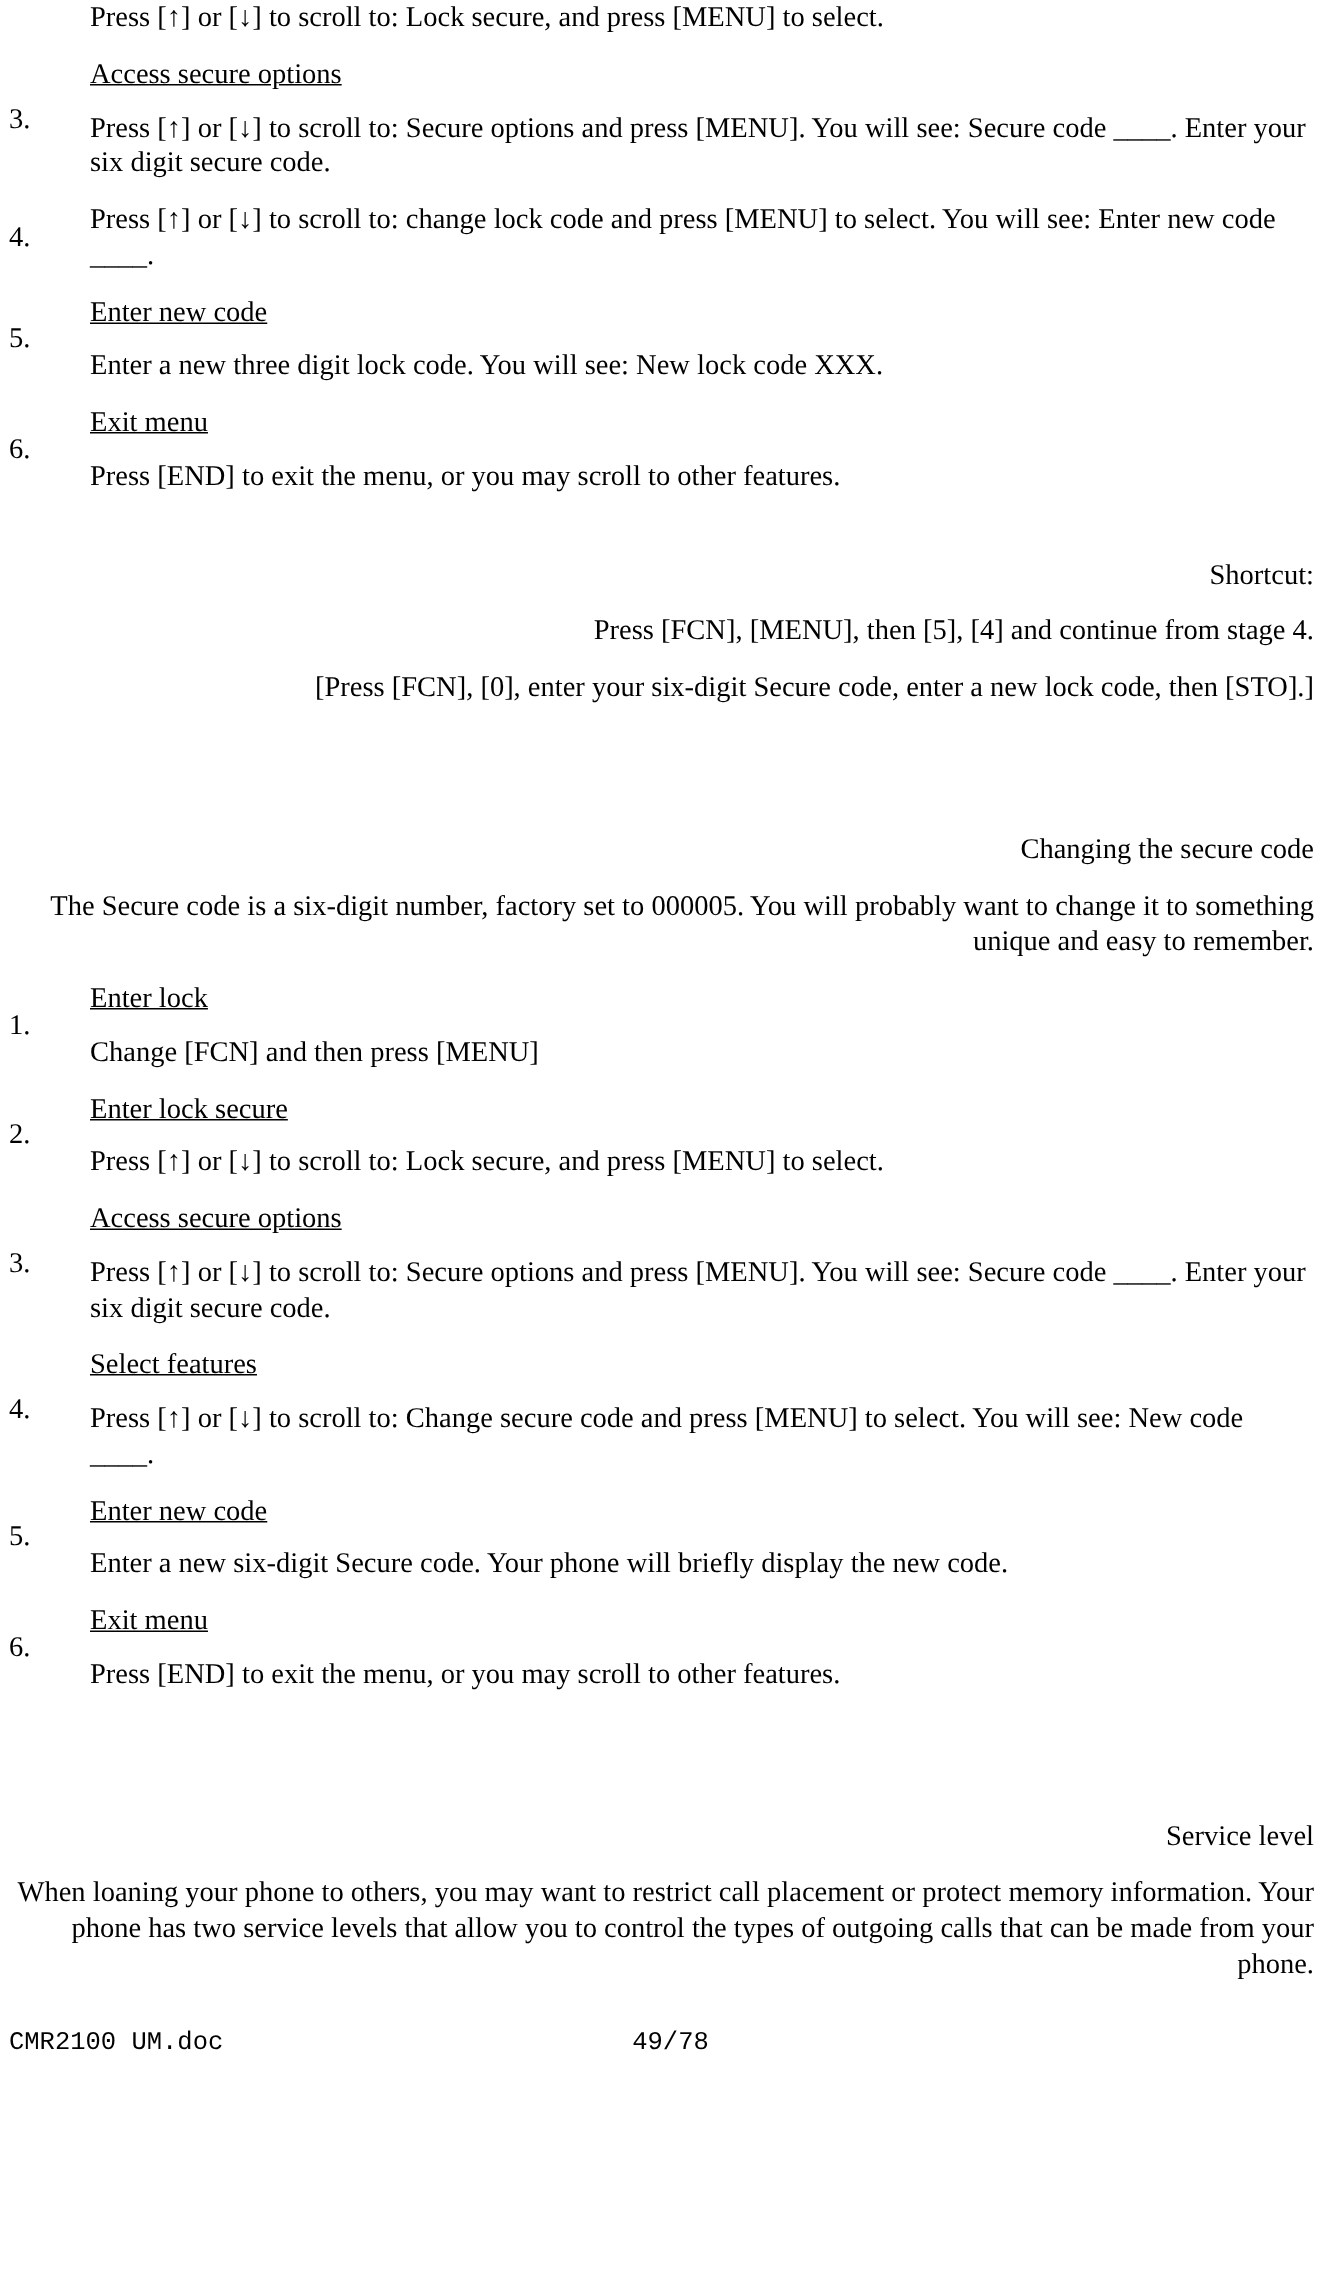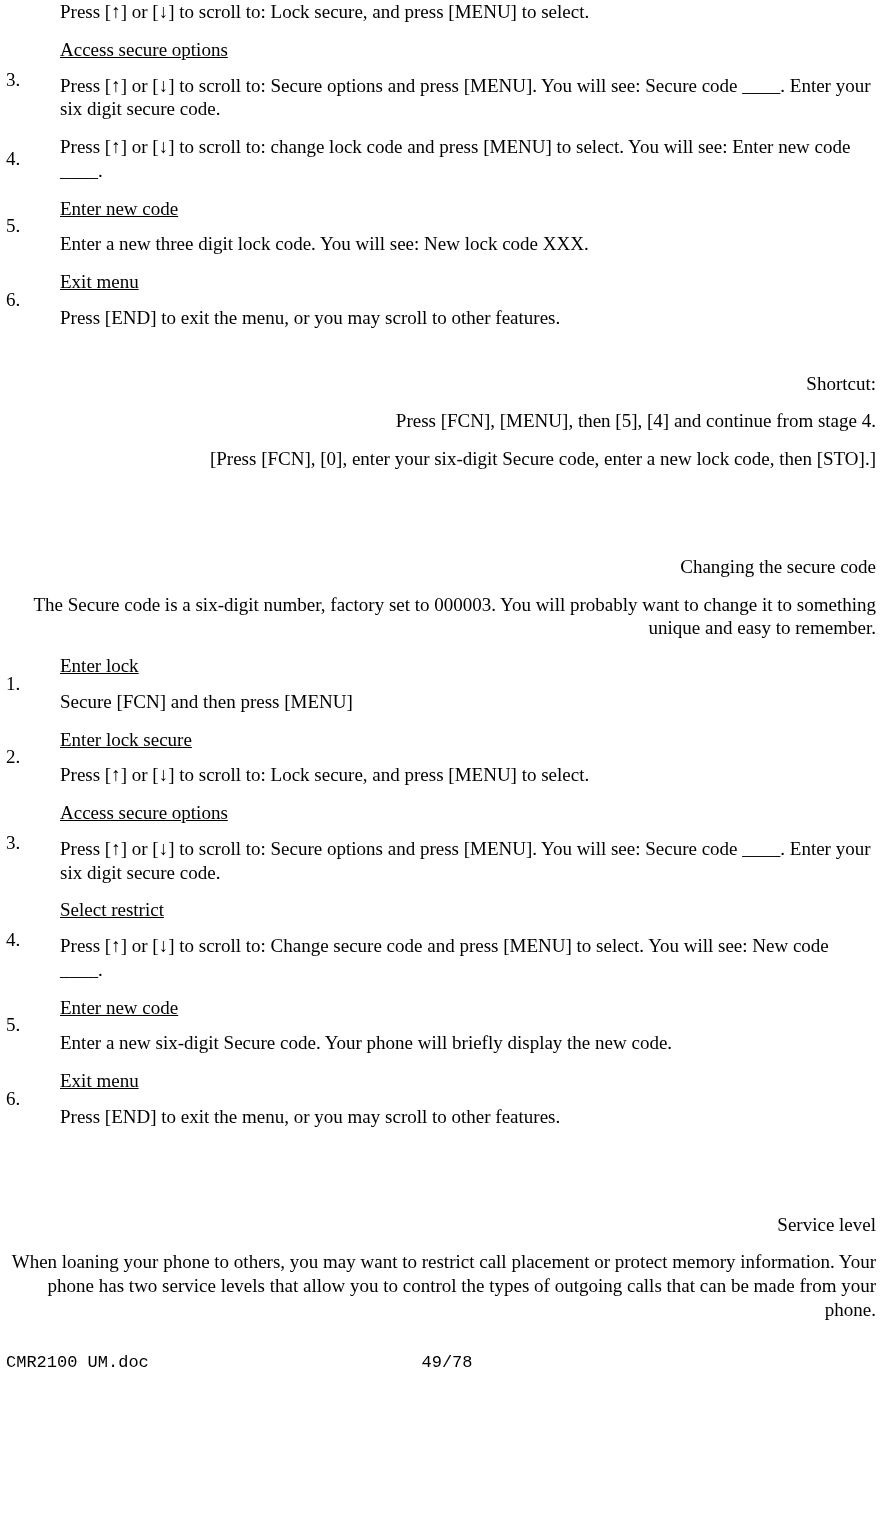--- a/index.html
+++ b/index.html
@@ -95,27 +95,27 @@
 
 <div class="spacer"></div>
 
 <div class="para">Shortcut:</div>
 <div class="para">Press [FCN], [MENU], then [5], [4] and continue from stage 4.</div>
 <div class="para">[Press [FCN], [0], enter your six-digit Secure code, enter a new lock code, then [STO].]</div>
 
 <div class="big-spacer"></div>
 
 <div class="para">Changing the secure code</div>
-<div class="para">The Secure code is a six-digit number, factory set to 000003. You will probably want to change it to something unique and easy to remember.</div>
+<div class="para">The Secure code is a six-digit number, factory set to 000005. You will probably want to change it to something unique and easy to remember.</div>
 
 <div class="step">
   <div class="step-num">1.</div>
   <div class="step-body">
     <div class="step-title">Enter lock</div>
-    <div>Secure [FCN] and then press [MENU]</div>
+    <div>Change [FCN] and then press [MENU]</div>
   </div>
 </div>
 
 <div class="step">
   <div class="step-num">2.</div>
   <div class="step-body">
     <div class="step-title">Enter lock secure</div>
     <div>Press [↑] or [↓] to scroll to: Lock secure, and press [MENU] to select.</div>
   </div>
 </div>
@@ -124,21 +124,21 @@
   <div class="step-num">3.</div>
   <div class="step-body">
     <div class="step-title">Access secure options</div>
     <div>Press [↑] or [↓] to scroll to: Secure options and press [MENU]. You will see: Secure code ____. Enter your six digit secure code.</div>
   </div>
 </div>
 
 <div class="step">
   <div class="step-num">4.</div>
   <div class="step-body">
-    <div class="step-title">Select restrict</div>
+    <div class="step-title">Select features</div>
     <div>Press [↑] or [↓] to scroll to: Change secure code and press [MENU] to select. You will see: New code ____.</div>
   </div>
 </div>
 
 <div class="step">
   <div class="step-num">5.</div>
   <div class="step-body">
     <div class="step-title">Enter new code</div>
     <div>Enter a new six-digit Secure code. Your phone will briefly display the new code.</div>
   </div>

